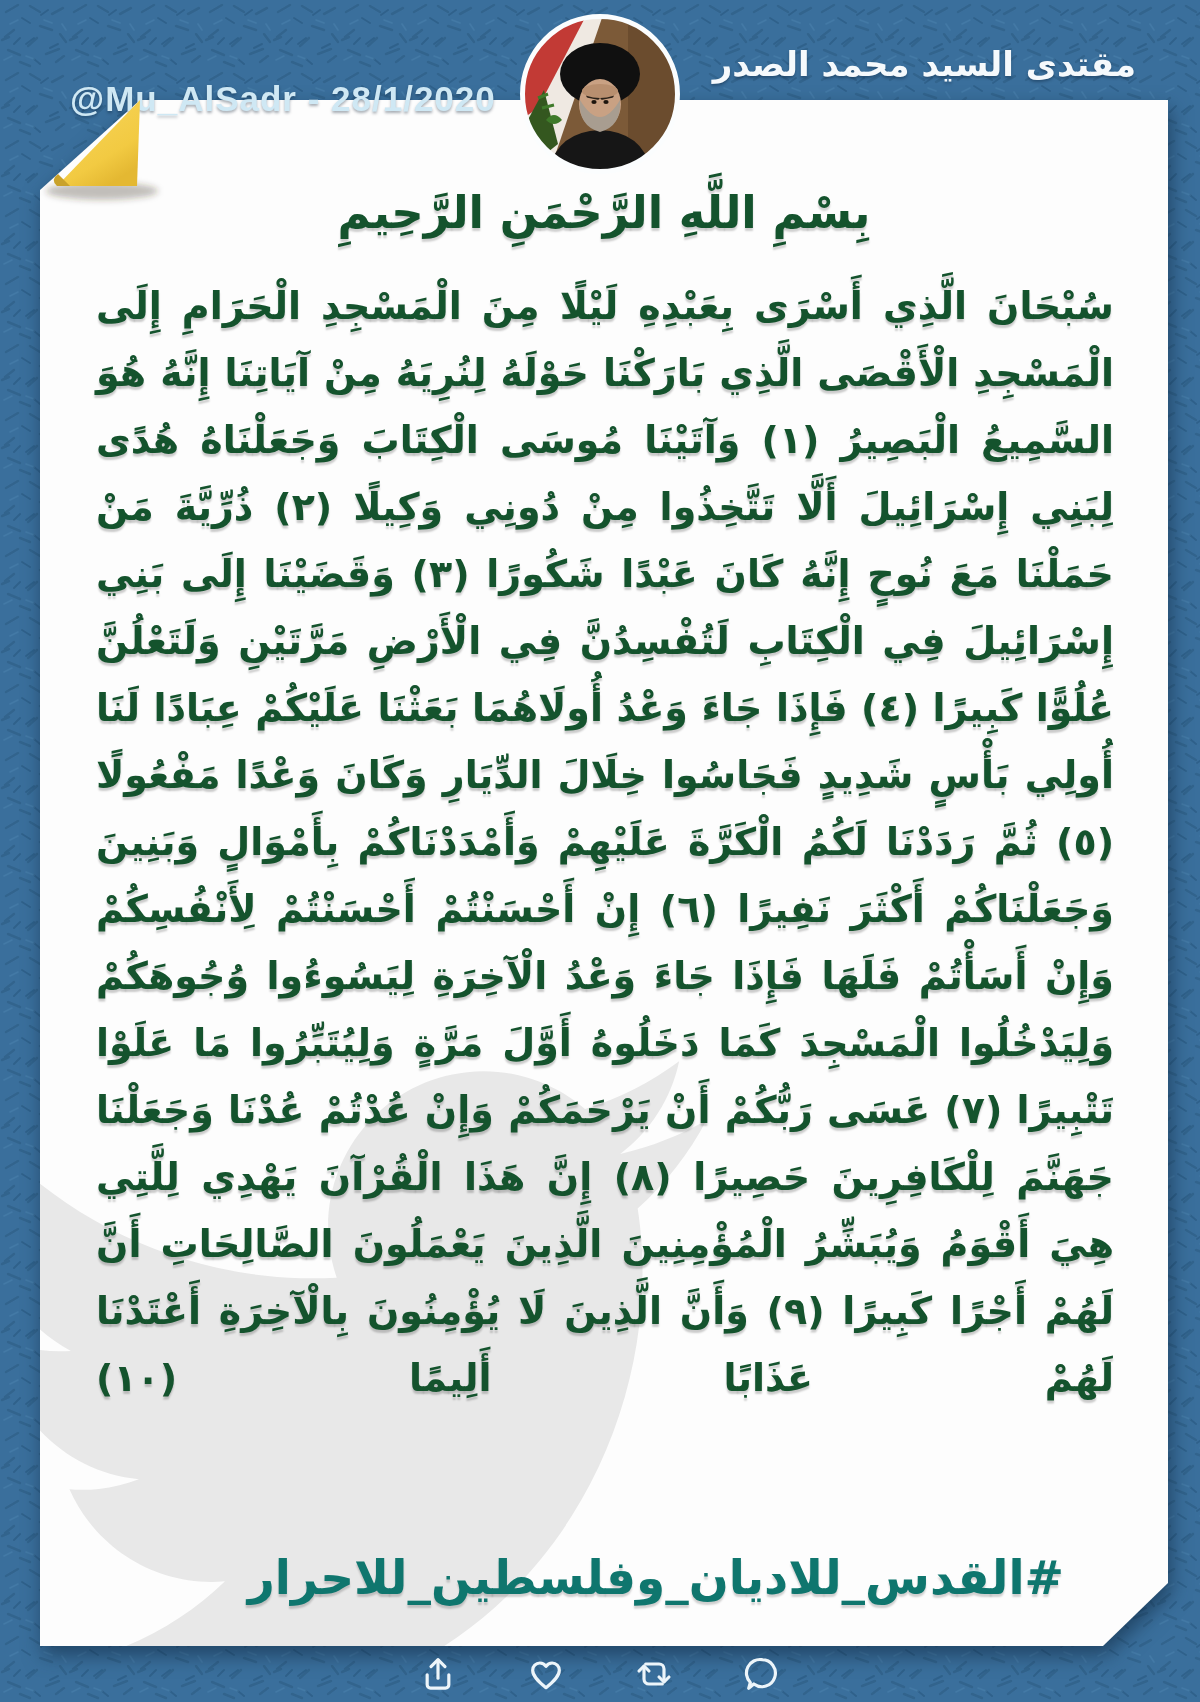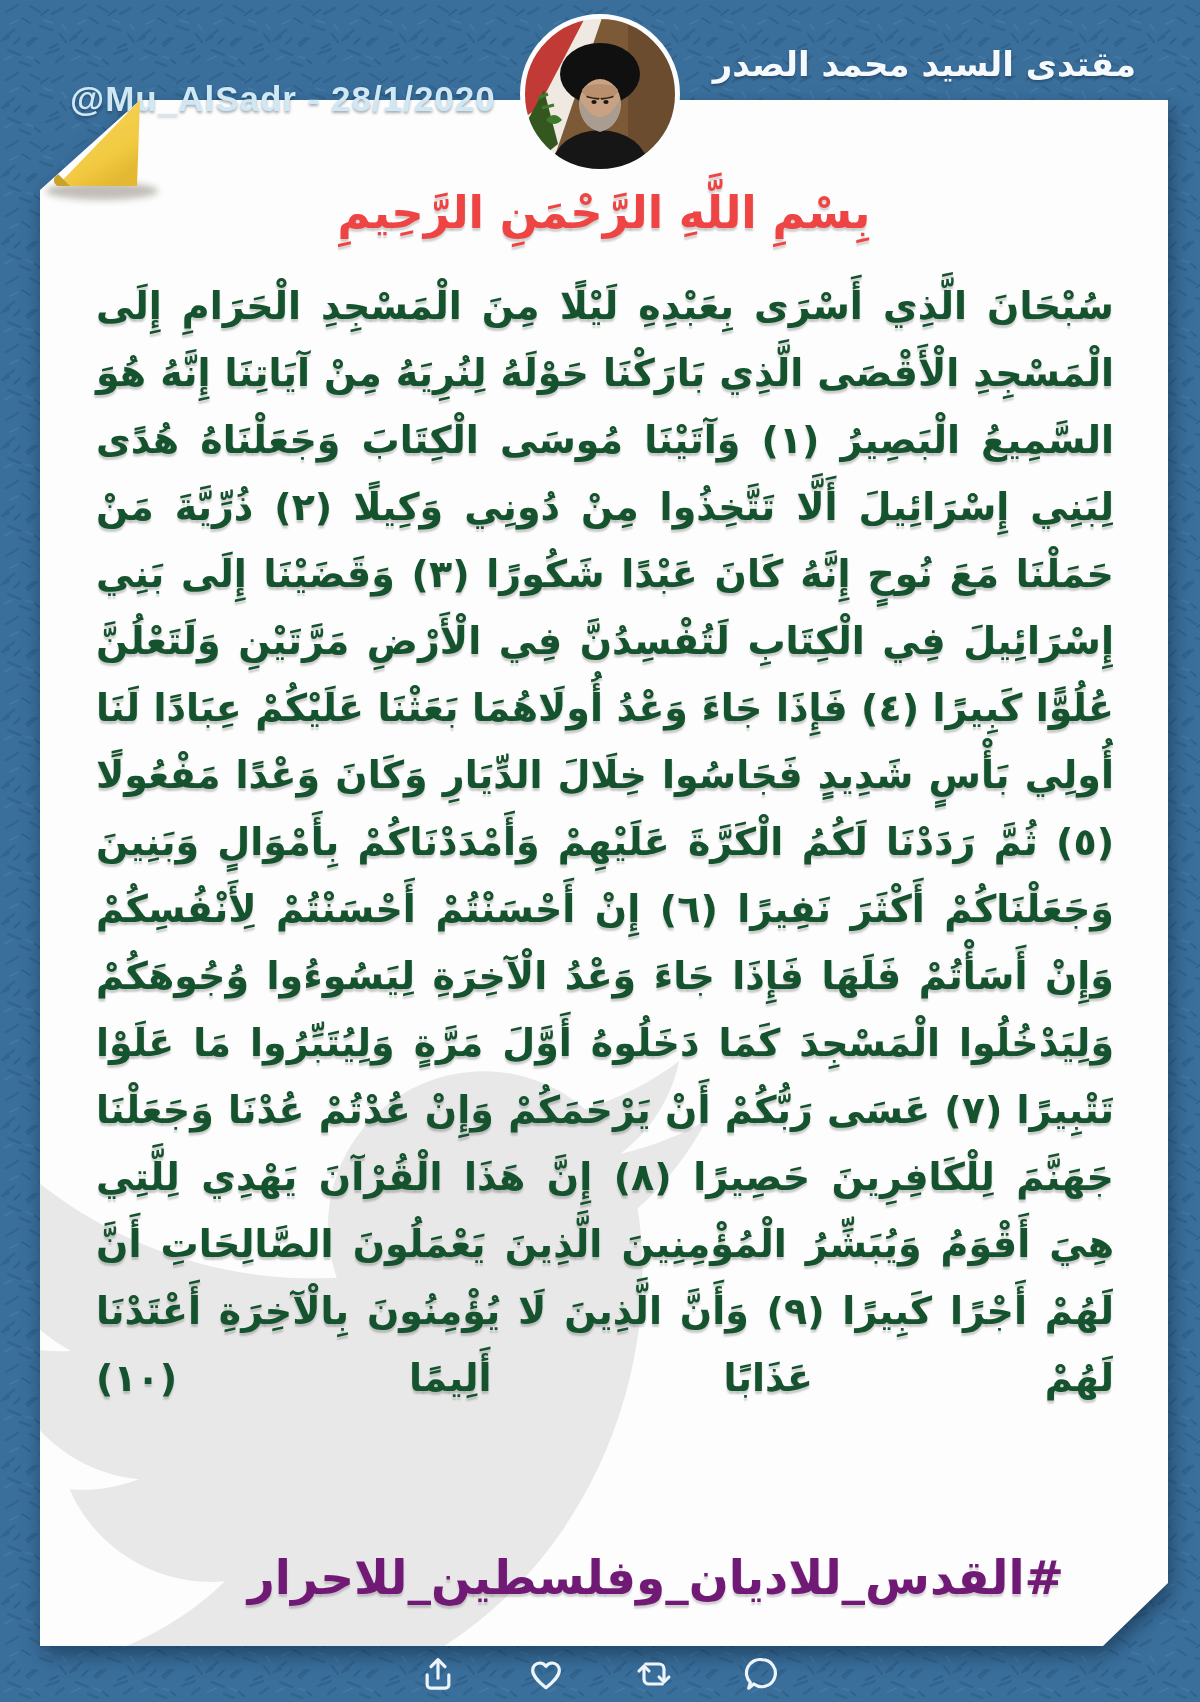--- a/index.html
+++ b/index.html
@@ -30,32 +30,32 @@
   .card{
     position:relative;width:1128px;height:1546px;background:#fdfdfd;
     clip-path:polygon(100px 0,1128px 0,1128px 1483px,1063px 1546px,0 1546px,0 90px);
     overflow:hidden;
   }
   .watermark{position:absolute;left:-170px;top:895px;z-index:1;transform:rotate(-6deg);}
 
   .card-text{position:relative;z-index:2;direction:rtl;}
   .bismillah{
     margin:86px 0 0 0;text-align:center;
-    font-size:45px;font-weight:bold;color:#ef4444;
+    font-size:45px;font-weight:bold;color:#14532d;
     text-shadow:0 3px 2px rgba(0,0,0,.18);
   }
   .verses{
     margin:34px 54px 0 56px;
     font-size:38px;font-weight:bold;color:#14532d;line-height:67px;
     text-align:justify;text-align-last:justify;
     text-shadow:0 3px 2px rgba(0,0,0,.2);
   }
   .hashtag{
     margin:138px 104px 0 0;text-align:right;
-    font-size:47px;font-weight:bold;color:#701a75;
+    font-size:47px;font-weight:bold;color:#0f766e;
     text-shadow:0 3px 2px rgba(0,0,0,.18);
   }
 
   
   .fold{position:absolute;left:36px;top:96px;z-index:4;}
   .avatar{position:absolute;left:518px;top:12px;z-index:5;}
 
   
   .actions{
     position:absolute;left:0;top:1646px;width:1200px;height:56px;z-index:3;

